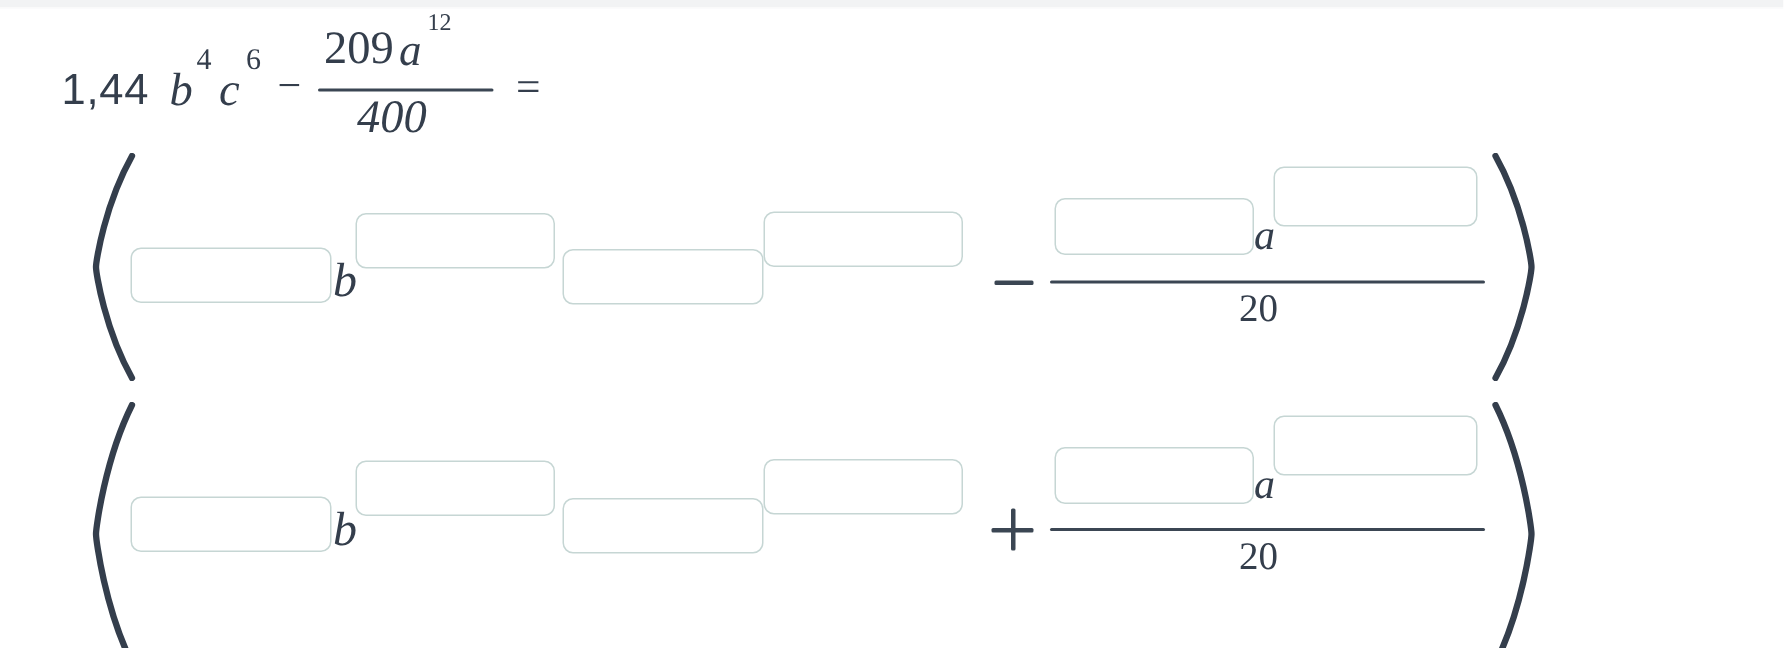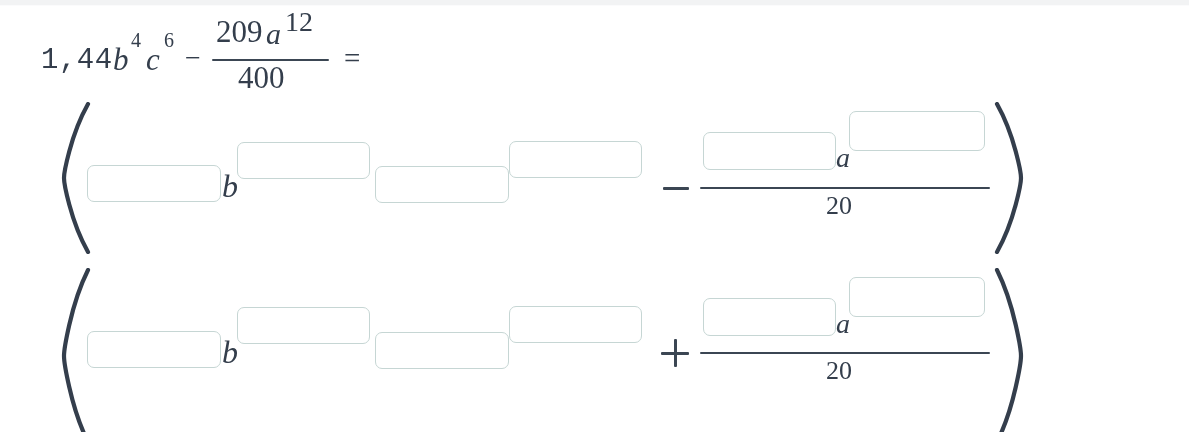--- a/index.html
+++ b/index.html
@@ -41,21 +41,21 @@
 
   
   .g {
     position: absolute;
     white-space: pre;
     line-height: 1;
     color: #343e4c;
   }
   .serif-i { font-family: "Liberation Serif", serif; font-style: italic; }
   .serif-r { font-family: "Liberation Serif", serif; font-style: normal; }
-  .sans-r  { font-family: Liberation Mono, monospace; font-style: normal; }
+  .sans-r  { font-family: Liberation Sans, sans-serif; font-style: normal; }
 
   
   .ibox {
     position: absolute;
     background: #ffffff;
     border: 1.6px solid #c6d6d4;
     border-radius: 7px;
     box-sizing: border-box;
   }
 
@@ -119,25 +119,25 @@
     <span class="g serif-i" style="left:146px; top:44px; font-size:31px;">c</span>
 
     <span class="g serif-r" style="left:164px; top:30px; font-size:20px;">6</span>
 
     <span class="g serif-r" style="left:185px; top:44px; font-size:28px;">−</span>
 
     <span class="g serif-r" style="left:216px; top:16px; font-size:31px;">209</span>
 
     <span class="g serif-i" style="left:266px; top:19px; font-size:30px;">a</span>
 
-    <span class="g serif-r" style="left:285px; top:8px; font-size:28px;">12</span>
+    <span class="g serif-r" style="left:285px; top:8px; font-size:16px;">12</span>
 
     <div class="rule" style="left:212px; top:59px; width:117px;"></div>
 
-    <span class="g serif-r" style="left:238px; top:62px; font-size:31px;">400</span>
+    <span class="g serif-r" style="left:238px; top:62px; font-size:31px;font-style:italic;">400</span>
 
     <span class="g serif-r" style="left:344px; top:44px; font-size:29px;">=</span>
   </div>
 
   <div>
 
     <div class="paren" style="left:58px; top:102px; width:34px; height:152px;">
       <svg width="34" height="152" viewBox="0 0 34 152">
         <path d="M30 2 C12 34, 6 72, 6 76 C6 80, 12 118, 30 150" fill="none" stroke="#343e4c" stroke-width="4.2" stroke-linecap="round"></path>
       </svg>

